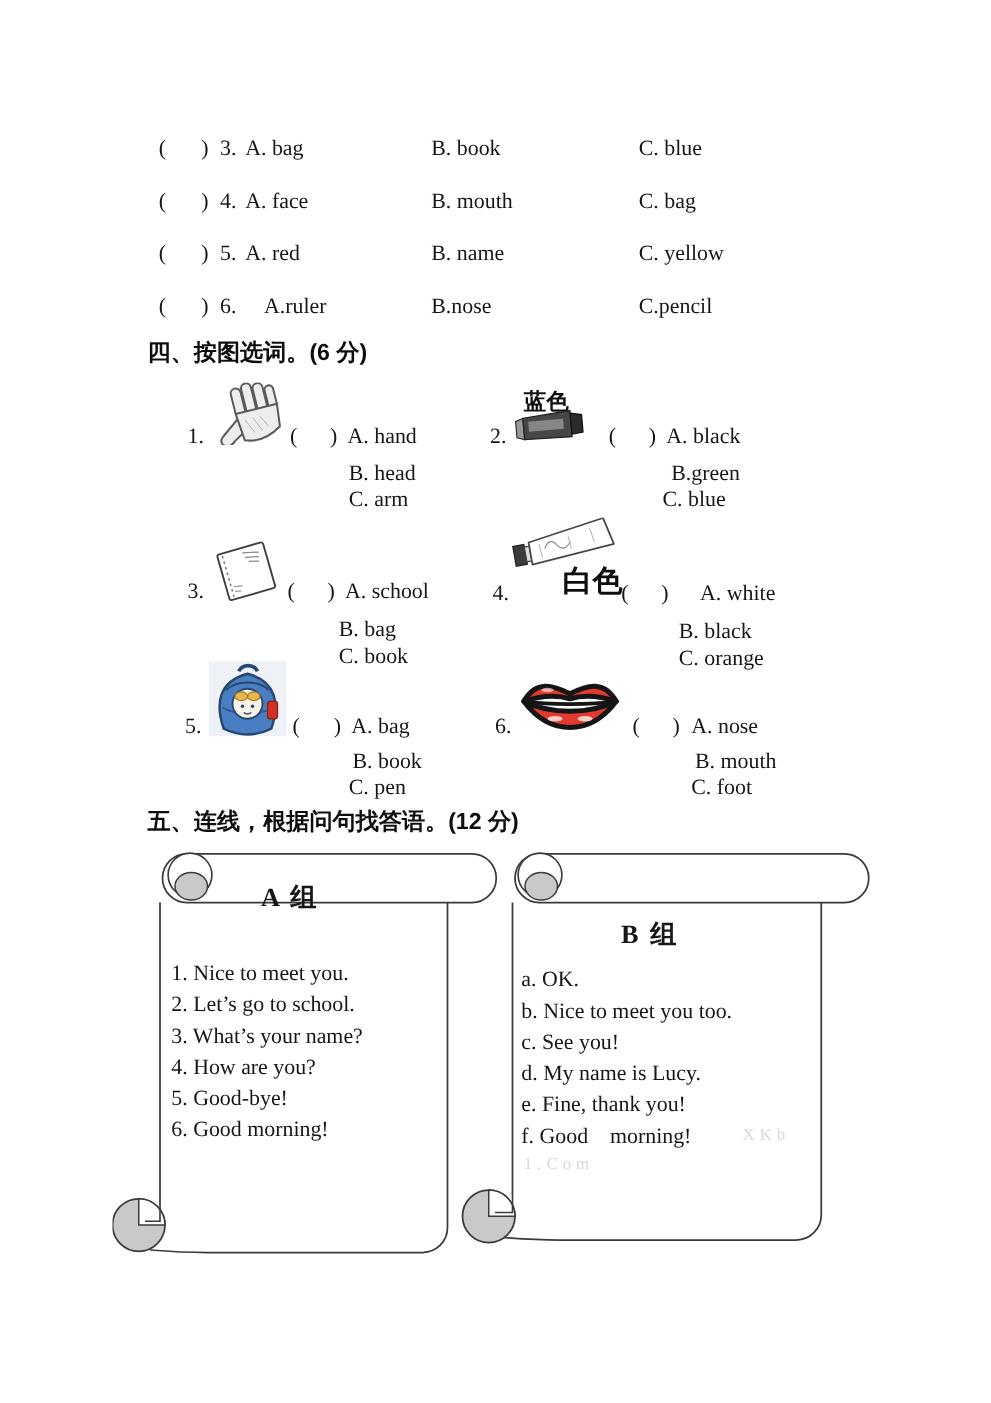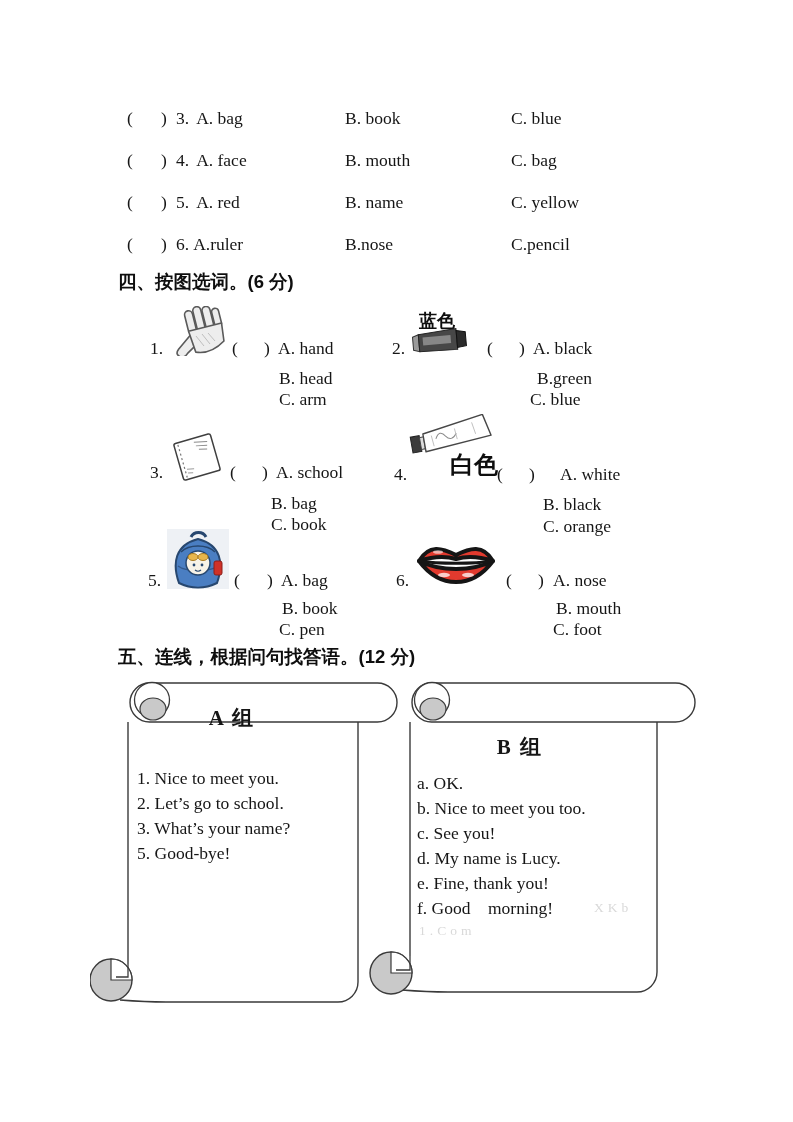--- a/index.html
+++ b/index.html
@@ -46,21 +46,21 @@
       <span class="abs t" style="left:127px">(</span>
       <span class="abs t" style="left:161px">)</span>
       <span class="abs t" style="left:176px"><span>5.</span><span style="margin-left:7px">A. red</span></span>
       <span class="abs t" style="left:345px">B. name</span>
       <span class="abs t" style="left:511px">C. yellow</span>
     </div>
 
     <div class="abs" style="left:0;top:234px;width:100%;height:22px">
       <span class="abs t" style="left:127px">(</span>
       <span class="abs t" style="left:161px">)</span>
-      <span class="abs t" style="left:176px"><span>6.</span><span style="margin-left:4px">A.ruler</span></span>
+      <span class="abs t" style="left:176px"><span>6.</span><span style="margin-left:22px">A.ruler</span></span>
       <span class="abs t" style="left:345px">B.nose</span>
       <span class="abs t" style="left:511px">C.pencil</span>
     </div>
   </div>
 
   <div class="abs cn" style="left:118px;top:271px">四、按图选词。(6 分)</div>
 
   <span class="abs t" style="left:150px;top:338px">1.</span>
   <svg class="abs" style="left:164px;top:306px" width="70" height="50" viewBox="0 0 70 50">
     <g transform="rotate(-14 34 26)" fill="#ededed" stroke="#5a5a5a" stroke-width="1.6" stroke-linejoin="round">
@@ -193,21 +193,23 @@
     <circle cx="23" cy="293" r="21" fill="#c9c9c9" stroke="#3a3a3a" stroke-width="1.4"></circle>
     <path d="M23,293 L23,272 A21,21 0 0 1 44,293 Z" fill="#ffffff" stroke="#3a3a3a" stroke-width="1.2"></path>
     <path d="M42,276 L42,290 L28,290" fill="none" stroke="#3a3a3a" stroke-width="1.3"></path>
   </svg>
 
   <div class="abs scroll-title" style="left:128px;top:704px;width:208px">A 组</div>
   <div class="abs scroll-list" style="left:137px;top:766px">
     <div>1. Nice to meet you.</div>
     <div>2. Let’s go to school.</div>
     <div>3. What’s your name?</div>
+    <div>4. How are you?</div>
     <div>5. Good-bye!</div>
+    <div>6. Good morning!</div>
   </div>
 
   <div class="abs scroll-title" style="left:412px;top:733px;width:216px">B 组</div>
   <div class="abs scroll-list" style="left:417px;top:771px">
     <div>a. OK.</div>
     <div>b. Nice to meet you too.</div>
     <div>c. See you!</div>
     <div>d. My name is Lucy.</div>
     <div>e. Fine, thank you!</div>
     <div>f. Good    morning!</div>

